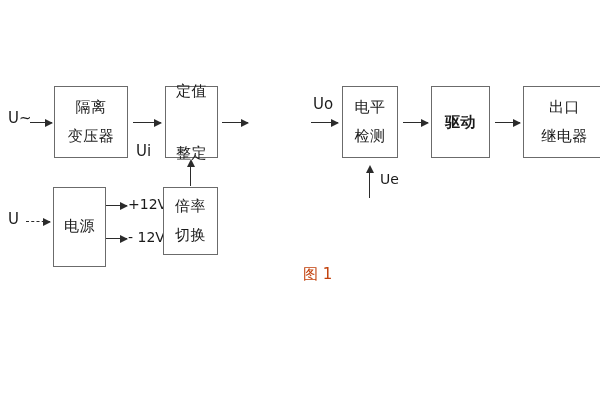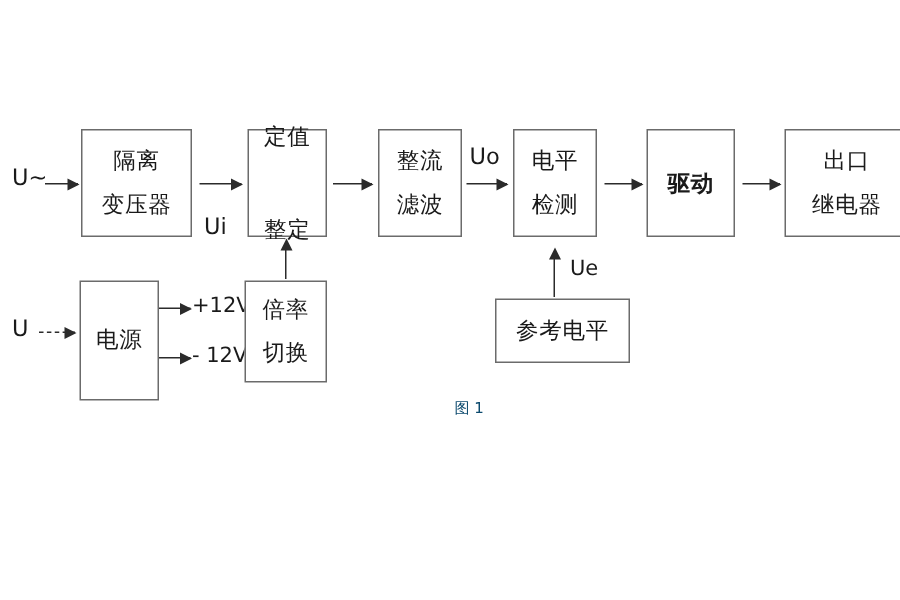--- a/index.html
+++ b/index.html
@@ -77,22 +77,22 @@
     left: -4.2px;
     top: -7px;
     width: 0;
     height: 0;
     border-bottom: 8px solid #2b2b2b;
     border-left: 4.4px solid transparent;
     border-right: 4.4px solid transparent;
   }
   .caption {
     position: absolute;
-    color: #0c4a6e;
-    font-size: 10px;
+    color: #c2410c;
+    font-size: 15px;
     white-space: nowrap;
   }
 </style>
 </head>
 <body>
 
 <div id="canvas">
 
   <div class="label" style="left:8px; top:111px;">U~</div>
 
@@ -107,24 +107,20 @@
 
   <div class="arrow-h" style="left:133px; top:122px; width:28px;"></div>
 
   <div class="box" style="left:165px; top:86px; width:53px; height:72px;gap:33px;">
     <span class="line">定值</span>
     <span class="line">整定</span>
   </div>
 
   <div class="arrow-h" style="left:222px; top:122px; width:26px;"></div>
 
-  <div class="box" style="left:252px; top:86px; width:56px; height:72px;">
-    <span class="line">整流</span>
-    <span class="line">滤波</span>
-  </div>
 
   <div class="label" style="left:313px; top:97px;">Uo</div>
 
   <div class="arrow-h" style="left:311px; top:122px; width:27px;"></div>
 
   <div class="box" style="left:342px; top:86px; width:56px; height:72px;text-align:right;">
     <span class="line">电平</span>
     <span class="line">检测</span>
   </div>
 
@@ -155,23 +151,20 @@
   <div class="arrow-h" style="left:106px; top:238px; width:21px;"></div>
   <div class="label label-sm" style="left:128px; top:230px;">- 12V</div>
 
   <div class="box" style="left:163px; top:187px; width:55px; height:68px;">
     <span class="line">倍率</span>
     <span class="line">切换</span>
   </div>
 
   <div class="arrow-v-up" style="left:190px; top:166px; height:20px;"></div>
 
-  <div class="box" style="left:330px; top:199px; width:90px; height:43px;">
-    <span class="line">参考电平</span>
-  </div>
 
   <div class="arrow-v-up" style="left:369px; top:172px; height:26px;"></div>
 
   <div class="label label-sm" style="left:380px; top:172px;">Ue</div>
 
   <div class="caption" style="left:303px; top:265px;">图 1</div>
 
 </div>
 
 </body></html>

